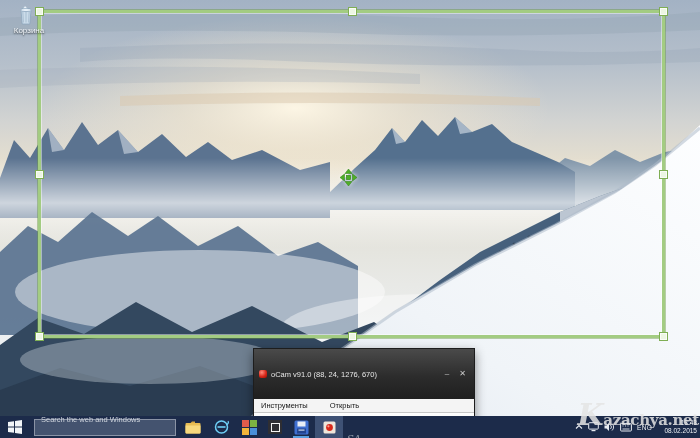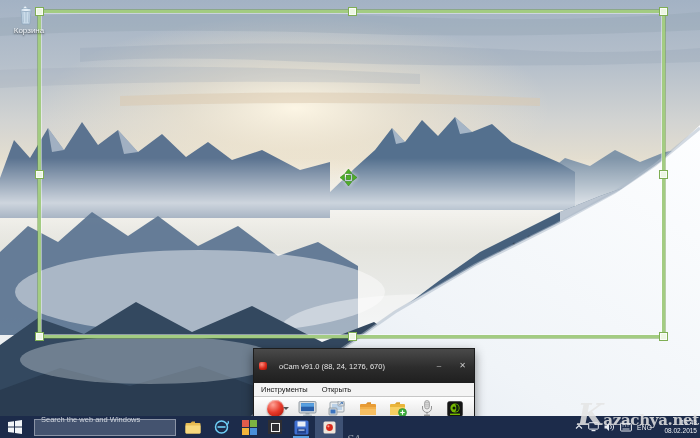--- a/index.html
+++ b/index.html
@@ -21,28 +21,28 @@
   .handle{position:absolute;width:7px;height:7px;background:#edf6e3;border:1px solid #7fae54;
           box-shadow:inset 0 0 0 1px rgba(255,255,255,.7);}
   .h-tl{left:-6px;top:-6px}.h-tm{left:calc(50% - 4px);top:-6px}.h-tr{right:-6px;top:-6px}
   .h-ml{left:-6px;top:calc(50% - 4px)}.h-mr{right:-6px;top:calc(50% - 4px)}
   .h-bl{left:-6px;bottom:-6px}.h-bm{left:calc(50% - 4px);bottom:-6px}.h-br{right:-6px;bottom:-6px}
   .crosshair{position:absolute;left:299px;top:156px;filter:drop-shadow(0 0 2px rgba(255,255,255,.8));}
 
   
   .ocam{position:absolute;left:253px;top:348px;width:220px;z-index:4;
         border:1px solid #1d1d1d;box-shadow:0 4px 10px rgba(0,0,0,.45);background:#e9e9e9;}
-  .ocam-title{height:18px;display:flex;align-items:center;gap:12px;padding:8px 5px;
+  .ocam-title{height:18px;display:flex;align-items:center;gap:4px;padding:16px 5px;
               background:linear-gradient(#4a4a4a,#2c2c2c 55%,#1f1f1f);}
   .ocam-title .app-ico{width:8px;height:8px;border-radius:2px;flex:0 0 auto;
        background:radial-gradient(circle at 35% 30%,#ff8d7e,#d8281a 55%,#8f0d02);}
   .ocam-title .txt{flex:1;font-size:7.5px;color:#e6e6e6;white-space:nowrap;overflow:hidden;}
   .ocam-title .wc{font-size:8px;color:#c9c9c9;line-height:8px;padding:0 3px;cursor:default;}
   .ocam-menu{height:13px;background:#f4f4f4;border-bottom:1px solid #c6c6c6;
-             display:flex;align-items:center;}
+             display:flex;align-items:center;gap:8px;}
   .ocam-menu .mi{font-size:7.5px;color:#161616;padding:0 7px;}
   .ocam-tools{height:36px;background:linear-gradient(#ffffff,#e2e2e2 60%,#cfcfcf);
               display:flex;justify-content:space-between;align-items:flex-start;padding:2px 4px 0;}
   .tbtn{display:flex;flex-direction:column;align-items:center;width:30px;}
   .tbtn .ic{height:19px;display:flex;align-items:center;justify-content:center;position:relative;}
   .tbtn .lbl{font-size:6.5px;color:#222;white-space:nowrap;margin-top:1px;}
   .rec-circle{width:17px;height:17px;border-radius:50%;
        background:radial-gradient(circle at 35% 28%,#ffa396,#e6392a 48%,#9c0f03);
        box-shadow:0 1px 2px rgba(0,0,0,.4), inset 0 1px 1px rgba(255,255,255,.5);}
   .rec-arrow{position:absolute;right:-5px;top:8px;width:0;height:0;

